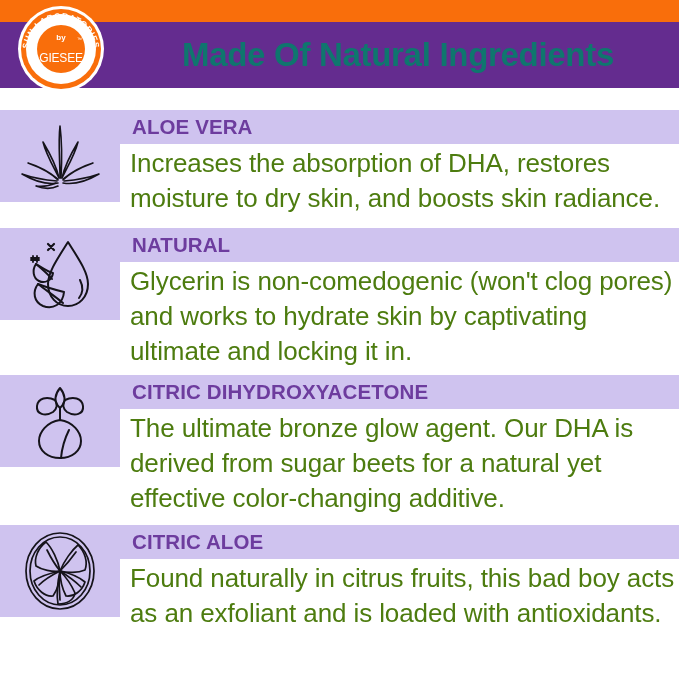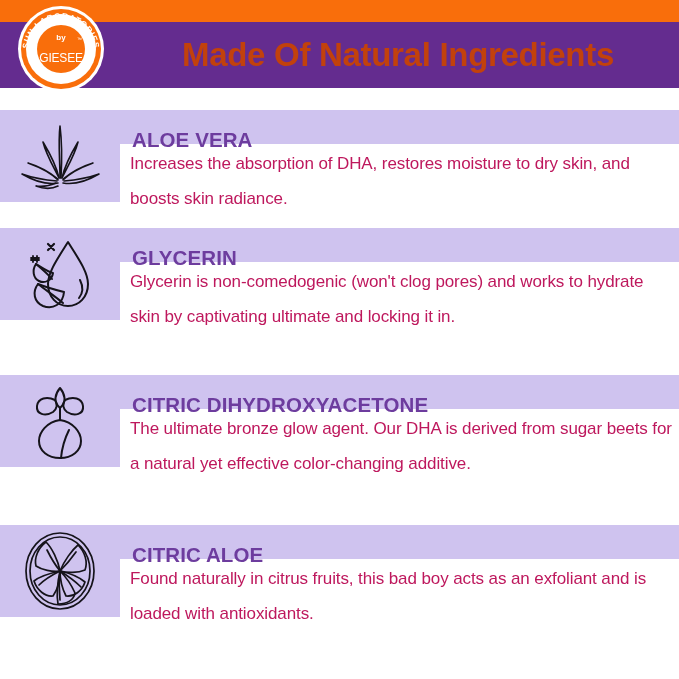--- a/index.html
+++ b/index.html
@@ -32,21 +32,21 @@
   }
   .header-title {
     position: absolute;
     top: 22px;
     left: 128px;
     width: 540px;
     height: 66px;
     display: flex;
     align-items: center;
     justify-content: center;
-    color: #c2410c;
+    color: #0f766e;
     font-size: 33px;
     font-weight: bold;
     letter-spacing: -0.3px;
     white-space: nowrap;
   }
 
   
   .brand-badge {
     position: absolute;
     left: 18px;
@@ -148,29 +148,28 @@
     position: absolute;
     left: 132px;
     top: 3px;
     height: 28px;
     line-height: 28px;
     color: #6D3C9E;
     font-size: 20.5px;
     font-weight: bold;
     letter-spacing: 0.1px;
     white-space: nowrap;
-    margin-top: 13px;
   }
   .sec-body {
     position: absolute;
     left: 130px;
     top: 36px;
     width: 545px;
-    color: #be185d;
-    font-size: 17px;
+    color: #4d7c0f;
+    font-size: 26px;
     line-height: 35px;
     letter-spacing: -0.1px;
   }
 
   
   #section-aloe       { top: 110px; }
   #section-aloe .icon-box   { height: 92px; }
   #section-glycerin   { top: 228px; }
   #section-glycerin .icon-box { height: 92px; }
   #section-dha        { top: 375px; }
@@ -241,21 +240,21 @@
         <path d="M20 50 C29 57 38 63 45 69"></path>
         <g stroke-width="2.2">
           <path d="M30 10 L36 16 M36 10 L30 16"></path>
         </g>
         <g stroke-width="1.8">
           <path d="M15 22 L15 28 M19 22 L19 28 M13 24 L21 24 M13 26 L21 26"></path>
         </g>
       </g>
     </svg>
   </div>
-  <div class="sec-title">GLYCERIN</div>
+  <div class="sec-title">NATURAL</div>
   <div class="sec-body">Glycerin is non-comedogenic (won't clog pores) and works to hydrate skin by captivating ultimate and locking it in.</div>
 </div>
 
 <div class="section" id="section-dha">
   <div class="title-band"></div>
   <div class="icon-box">
     <svg width="78" height="82" viewBox="0 0 78 82">
       <g fill="none" stroke="#15131a" stroke-width="2" stroke-linecap="round" stroke-linejoin="round">
         <path d="M39 8 C34 14 32 22 39 28 C46 22 44 14 39 8 Z"></path>
         <path d="M34 20 C26 16 17 18 16 26 C15 34 24 37 32 32 C36 29 37 24 34 20 Z"></path>

